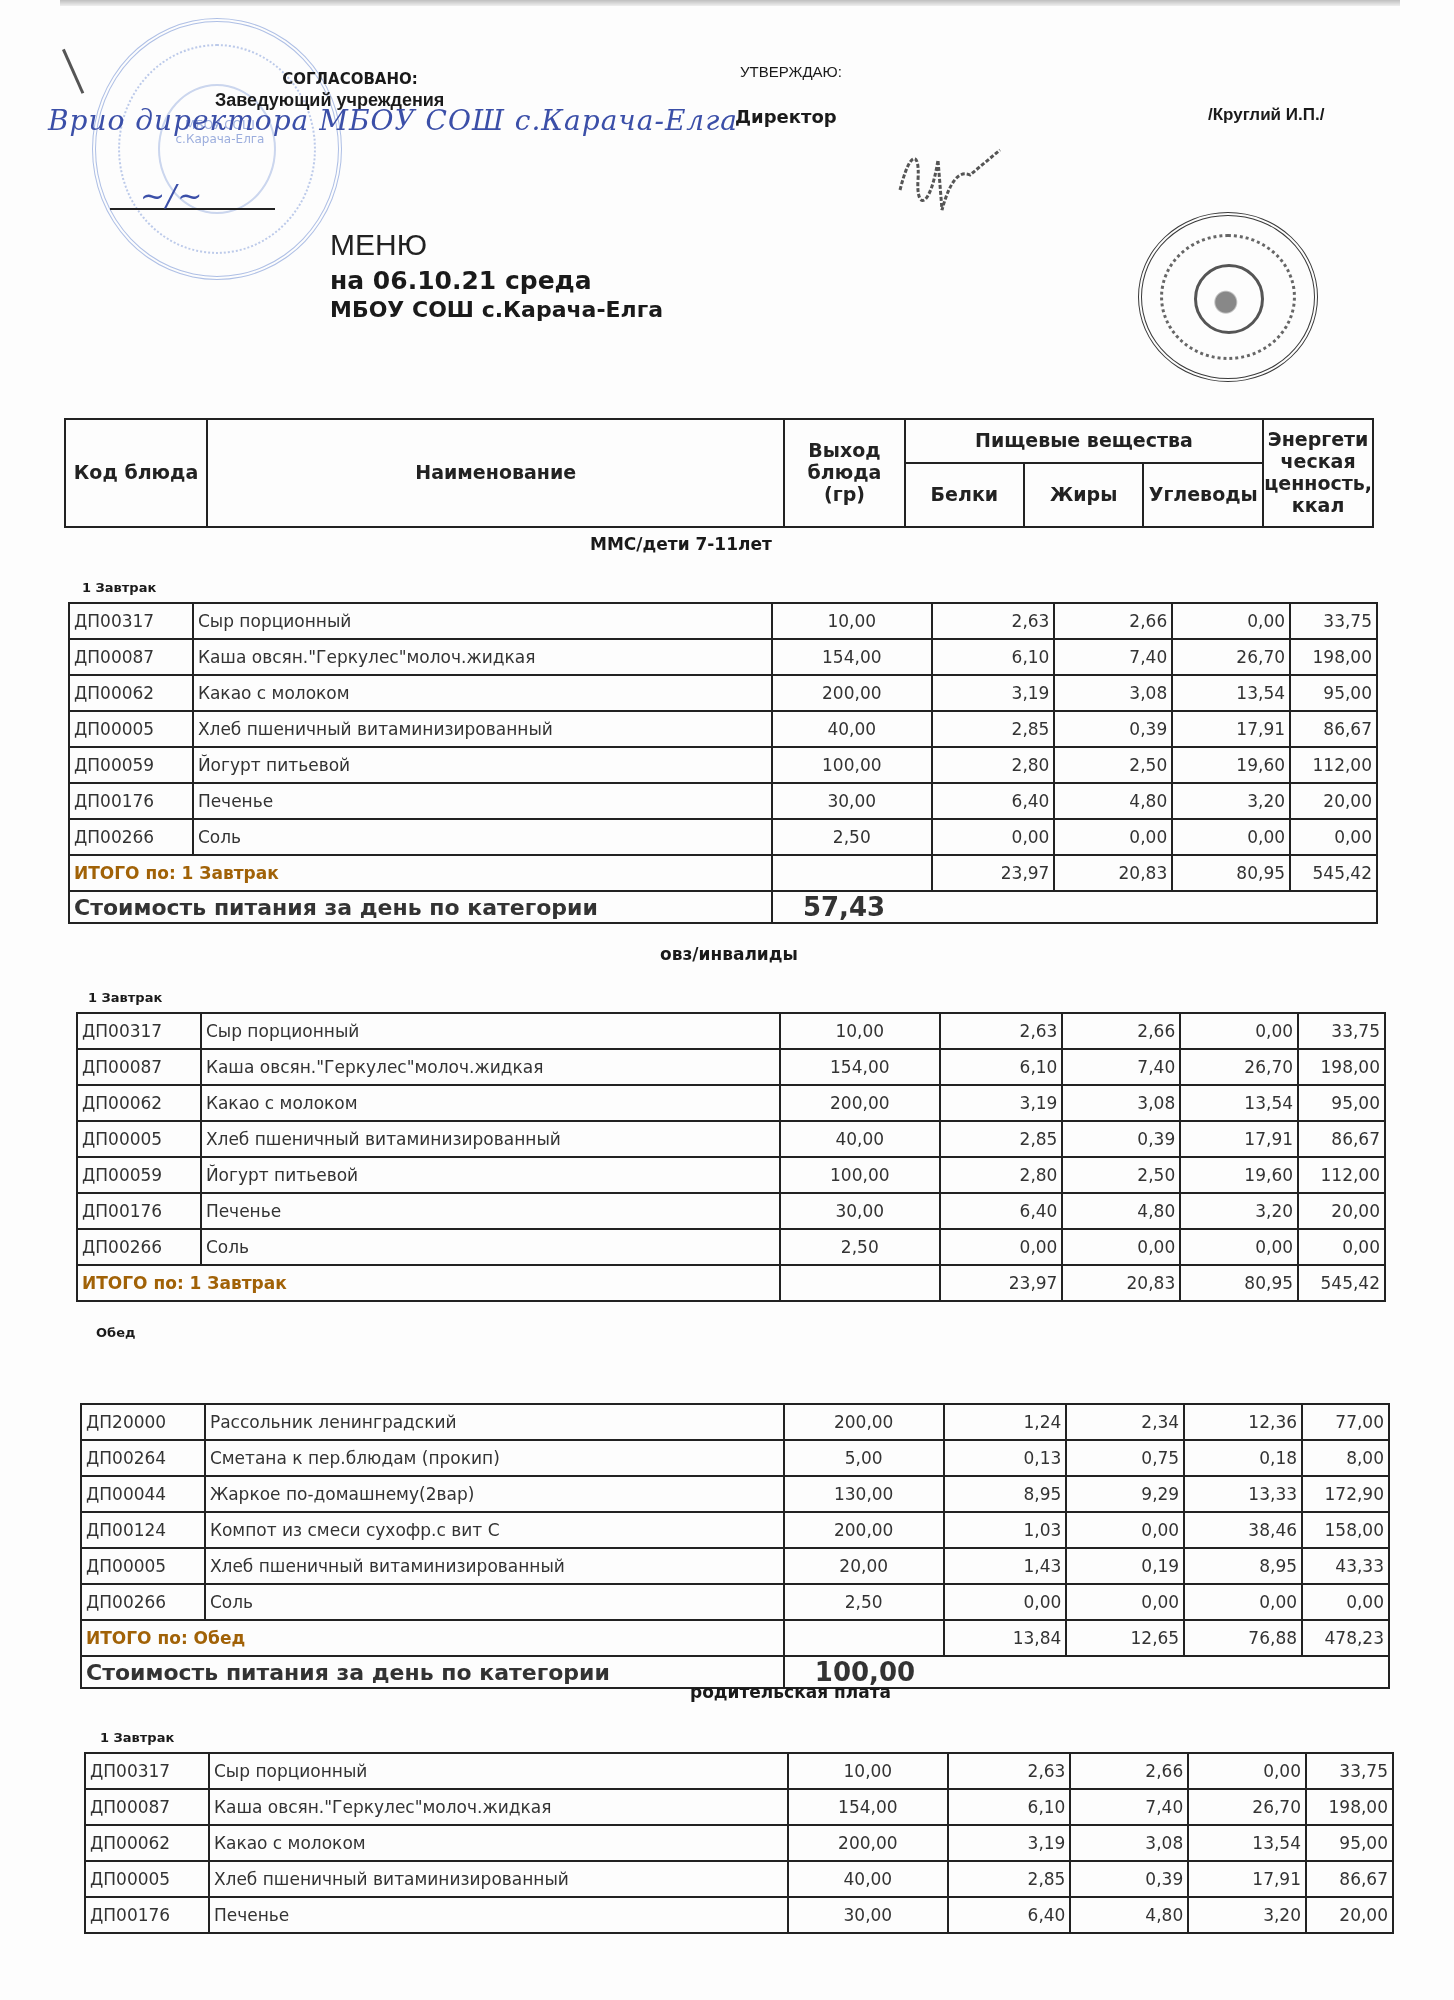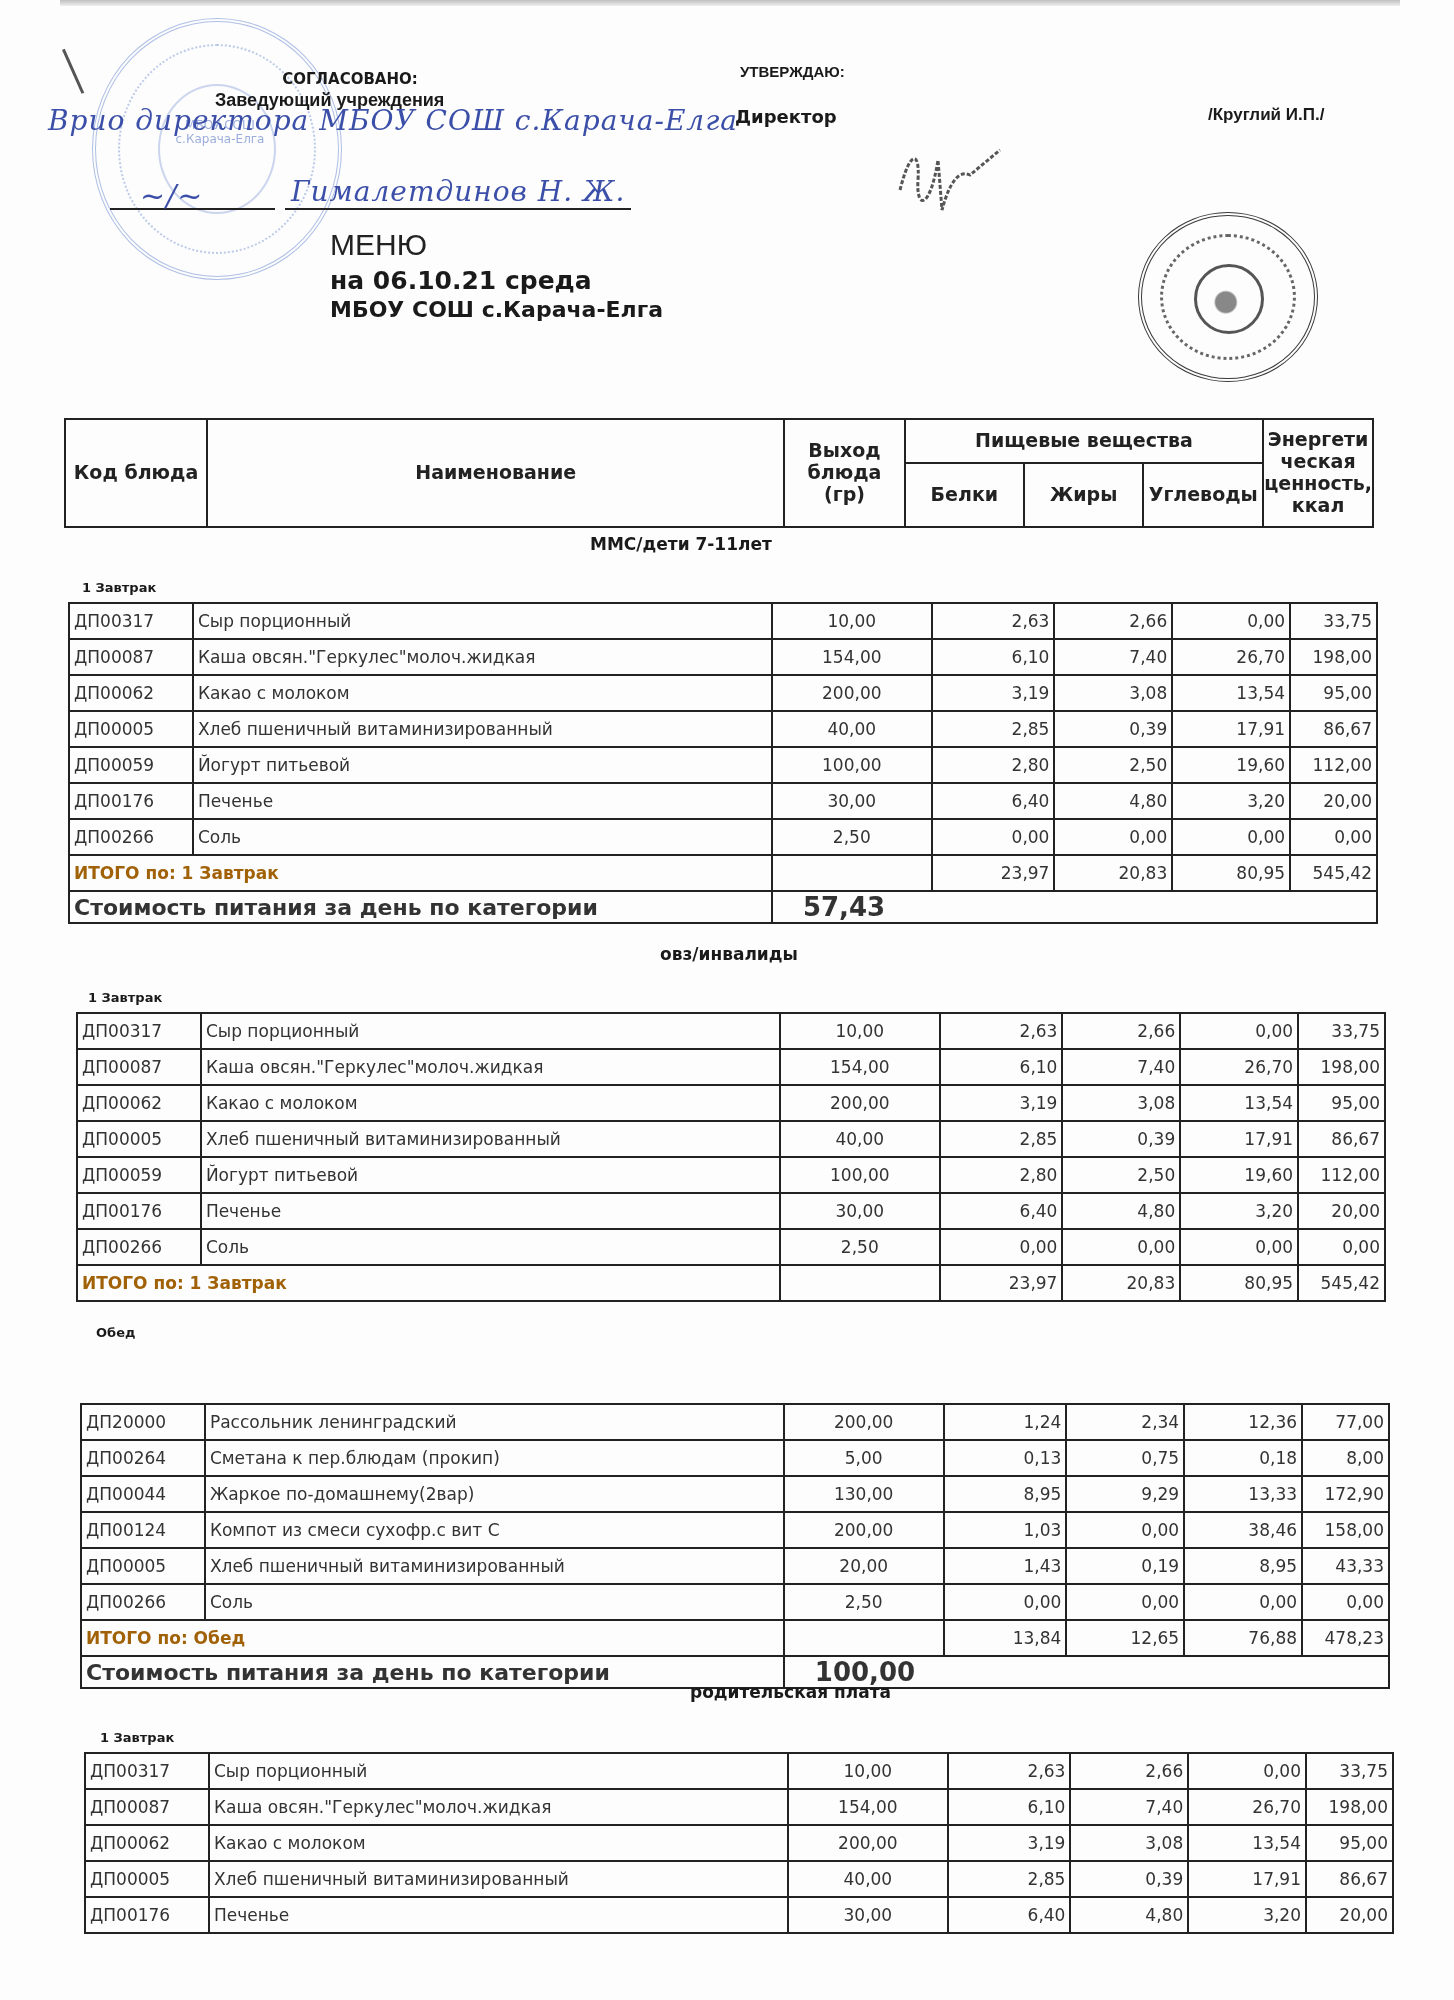--- a/index.html
+++ b/index.html
@@ -15,21 +15,21 @@
   .approve-left .hdr { font-weight: bold; font-size: 15px; text-align: center; width: 380px; }
   .approve-left .role { font-weight: bold; font-size: 18px; margin-left: 55px; margin-top: 2px; font-family: "Liberation Sans", sans-serif; }
   .handwrite { font-family: "DejaVu Serif", serif; font-style: italic; color: #3b4fa8; font-size: 28px; letter-spacing: 1px; }
   .hw-line1 { position: absolute; left: 48px; top: 104px; }
   .sign-row { position: absolute; left: 110px; top: 170px; display: flex; align-items: flex-end; }
   .sign-blank { width: 165px; border-bottom: 2px solid #222; height: 40px; position: relative; }
   .sign-blank .scribble { position: absolute; left: 30px; top: 8px; font-size: 30px; }
   .sign-name { margin-left: 10px; border-bottom: 2px solid #222; padding: 0 6px; height: 40px; display: flex; align-items: flex-end; }
 
   .approve-right { position: absolute; left: 740px; top: 63px; }
-  .approve-right .hdr { font-weight: bold; font-size: 15px; font-family: "Liberation Sans", sans-serif; }
+  .approve-right .hdr { font-weight: normal; font-size: 15px; font-family: "Liberation Sans", sans-serif; }
   .approve-right .role { position: absolute; left: -5px; top: 43px; font-weight: bold; font-size: 18px; white-space: nowrap; }
   .director-name { position: absolute; left: 1208px; top: 105px; font-weight: bold; font-size: 17px; font-family: "Liberation Sans", sans-serif; }
   .director-sign { position: absolute; left: 890px; top: 130px; width: 120px; height: 90px; }
 
   
   .stamp-blue { position: absolute; left: 92px; top: 18px; width: 250px; height: 262px; border-radius: 50%; border: 4px double rgba(110,140,210,0.55); }
   .stamp-blue::before { content: ""; position: absolute; inset: 22px; border-radius: 50%; border: 2px dotted rgba(110,140,210,0.45); }
   .stamp-blue::after { content: ""; position: absolute; inset: 62px; border-radius: 50%; border: 2px solid rgba(110,140,210,0.35); }
   .stamp-blue-text { position: absolute; left: 160px; top: 118px; width: 120px; text-align: center; font-size: 12px; color: rgba(90,120,200,0.6); line-height: 1.2; }
   .seal-black { position: absolute; left: 1138px; top: 212px; width: 180px; height: 170px; border-radius: 50%; border: 4px double #3a3a3a; }
@@ -76,21 +76,20 @@
 
   <div class="approve-left">
     <div class="hdr">СОГЛАСОВАНО:</div>
     <div class="role">Заведующий  учреждения</div>
   </div>
   <div class="handwrite hw-line1">Врио директора МБОУ СОШ с.Карача-Елга</div>
   <div class="sign-row">
     <div class="sign-blank">
       <span class="handwrite scribble">~/~</span>
     </div>
-    <div class="sign-name handwrite">Гималетдинов Н. Ж.</div>
   </div>
 
   <div class="approve-right">
     <div class="hdr">УТВЕРЖДАЮ:</div>
     <div class="role">Директор</div>
   </div>
   <svg class="director-sign" viewBox="0 0 120 90">
     <path d="M10 60 C20 20, 30 20, 28 50 S40 80, 48 30 L52 80 C60 50, 70 40, 80 45 L110 20" stroke="#555" stroke-width="3" fill="none" stroke-dasharray="4 2"></path>
   </svg>
   <div class="director-name">/Круглий И.П./</div>

